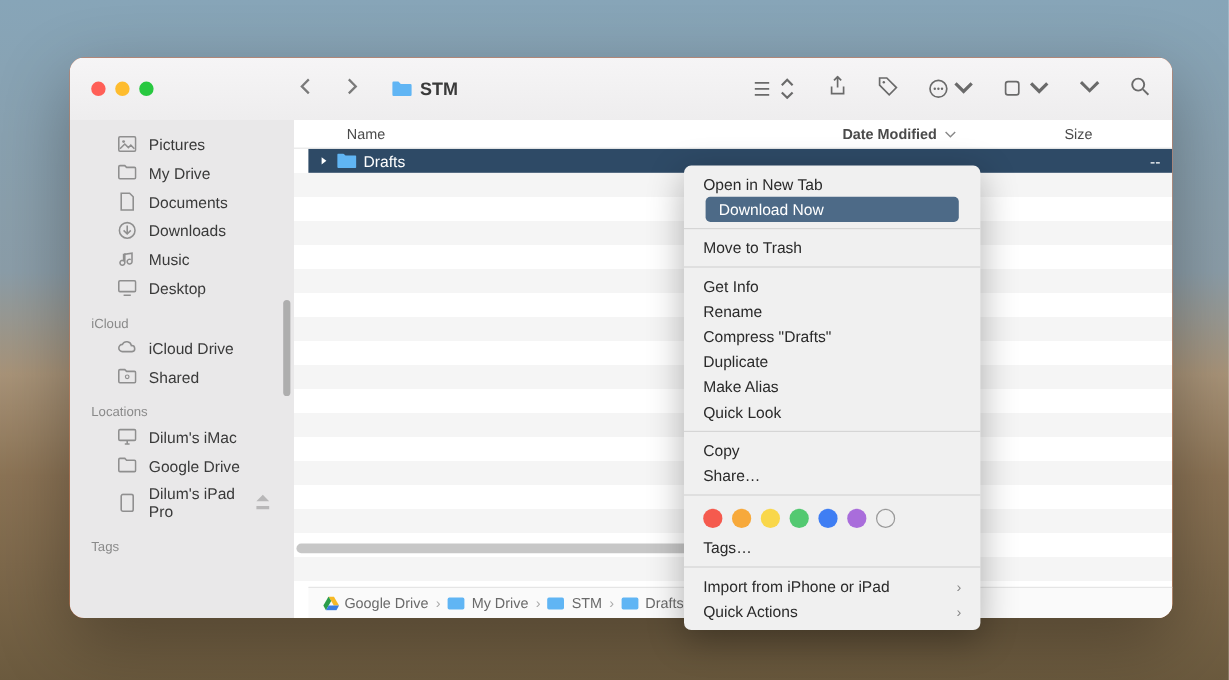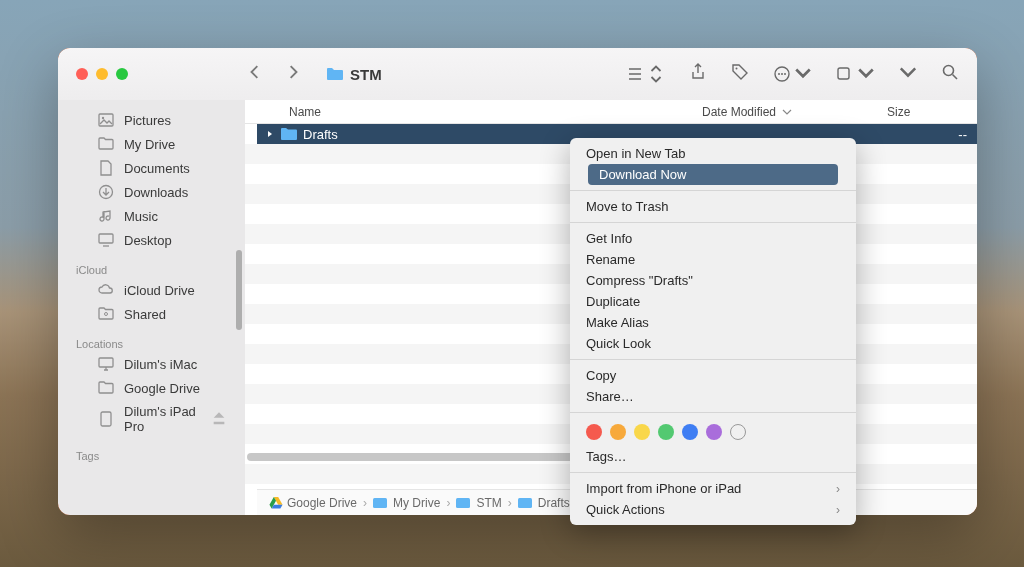--- a/index.html
+++ b/index.html
@@ -19,33 +19,33 @@
 .toolbar-ico{display:flex;align-items:center;gap:3px;}
 .body{display:flex;flex:1;min-height:0;}
 .sidebar{width:187px;background:#e9e8e9;padding:8px 0;overflow-y:auto;position:relative;}
 .sb-item{display:flex;align-items:center;gap:10px;padding:4px 18px;font-size:13px;color:#3a3a3a;cursor:default;margin-left:22px;}
 .sb-item svg{width:16px;height:16px;flex-shrink:0;opacity:0.7;}
 .sb-header{font-size:11px;color:#8a8a8a;padding:12px 18px 2px;font-weight:500;}
 .sb-scrollbar{position:absolute;right:3px;top:150px;width:6px;height:80px;background:rgba(0,0,0,0.25);border-radius:3px;}
 .main{flex:1;display:flex;flex-direction:column;background:#fff;}
 .col-headers{height:24px;display:flex;align-items:center;border-bottom:1px solid #e5e5e5;font-size:12px;color:#4a4a4a;}
 .col-name{flex:1;padding-left:44px;}
-.col-date{width:185px;font-weight:400;display:flex;align-items:center;gap:6px;}
+.col-date{width:185px;font-weight:700;display:flex;align-items:center;gap:6px;}
 .col-size{width:90px;}
 .list{flex:1;overflow:auto;position:relative;}
 .row{height:20px;display:flex;align-items:center;font-size:13px;}
 .row.selected{background:#2e4a66;color:#fff;}
 .row-disclosure{width:14px;margin-left:6px;display:flex;align-items:center;justify-content:center;}
 .row-folder{width:16px;height:12px;margin:0 6px 0 4px;}
 .stripes{position:absolute;inset:0;background:repeating-linear-gradient(to bottom,#fff 0,#fff 20px,#f5f5f5 20px,#f5f5f5 40px);z-index:0;}
 .row,.pathbar{position:relative;z-index:1;margin-left:12px;}
 .pathbar{height:26px;border-top:1px solid #e5e5e5;display:flex;align-items:center;padding:0 12px;font-size:12px;color:#6a6a6a;gap:6px;background:#fafafa;}
 .pathbar .sep{color:#aaa;}
 .hscroll{position:absolute;bottom:28px;left:2px;width:330px;height:8px;background:rgba(0,0,0,0.22);border-radius:4px;z-index:2;}
-.context-menu{position:absolute;left:570px;top:138px;width:286px;background:#f0f0f0;border-radius:6px;box-shadow:0 8px 30px rgba(0,0,0,0.3);padding:5px 0;font-size:13px;color:#2a2a2a;z-index:100;}
+.context-menu{position:absolute;left:570px;top:138px;width:247px;background:#f0f0f0;border-radius:6px;box-shadow:0 8px 30px rgba(0,0,0,0.3);padding:5px 0;font-size:13px;color:#2a2a2a;z-index:100;}
 .cm-item{padding:3px 16px;cursor:default;display:flex;align-items:center;gap:8px;}
 .cm-item.highlighted{background:#4d6a87;color:#fff;margin:0 18px;border-radius:4px;padding-left:11px;}
 .cm-item .chev{margin-left:auto;font-size:12px;color:#888;}
 .cm-sep{height:1px;background:#d5d5d5;margin:5px 0;}
 .tag-colors{display:flex;gap:8px;padding:6px 16px;}
 .tag-colors span{width:16px;height:16px;border-radius:50%;}
 .ico-folder{fill:#60b5f4;}
 .mini-folder{display:inline-block;width:14px;height:10px;background:#60b5f4;border-radius:1.5px;position:relative;margin-right:2px;}
 .gdrive-ico{width:14px;height:12px;display:inline-block;}
 </style>

